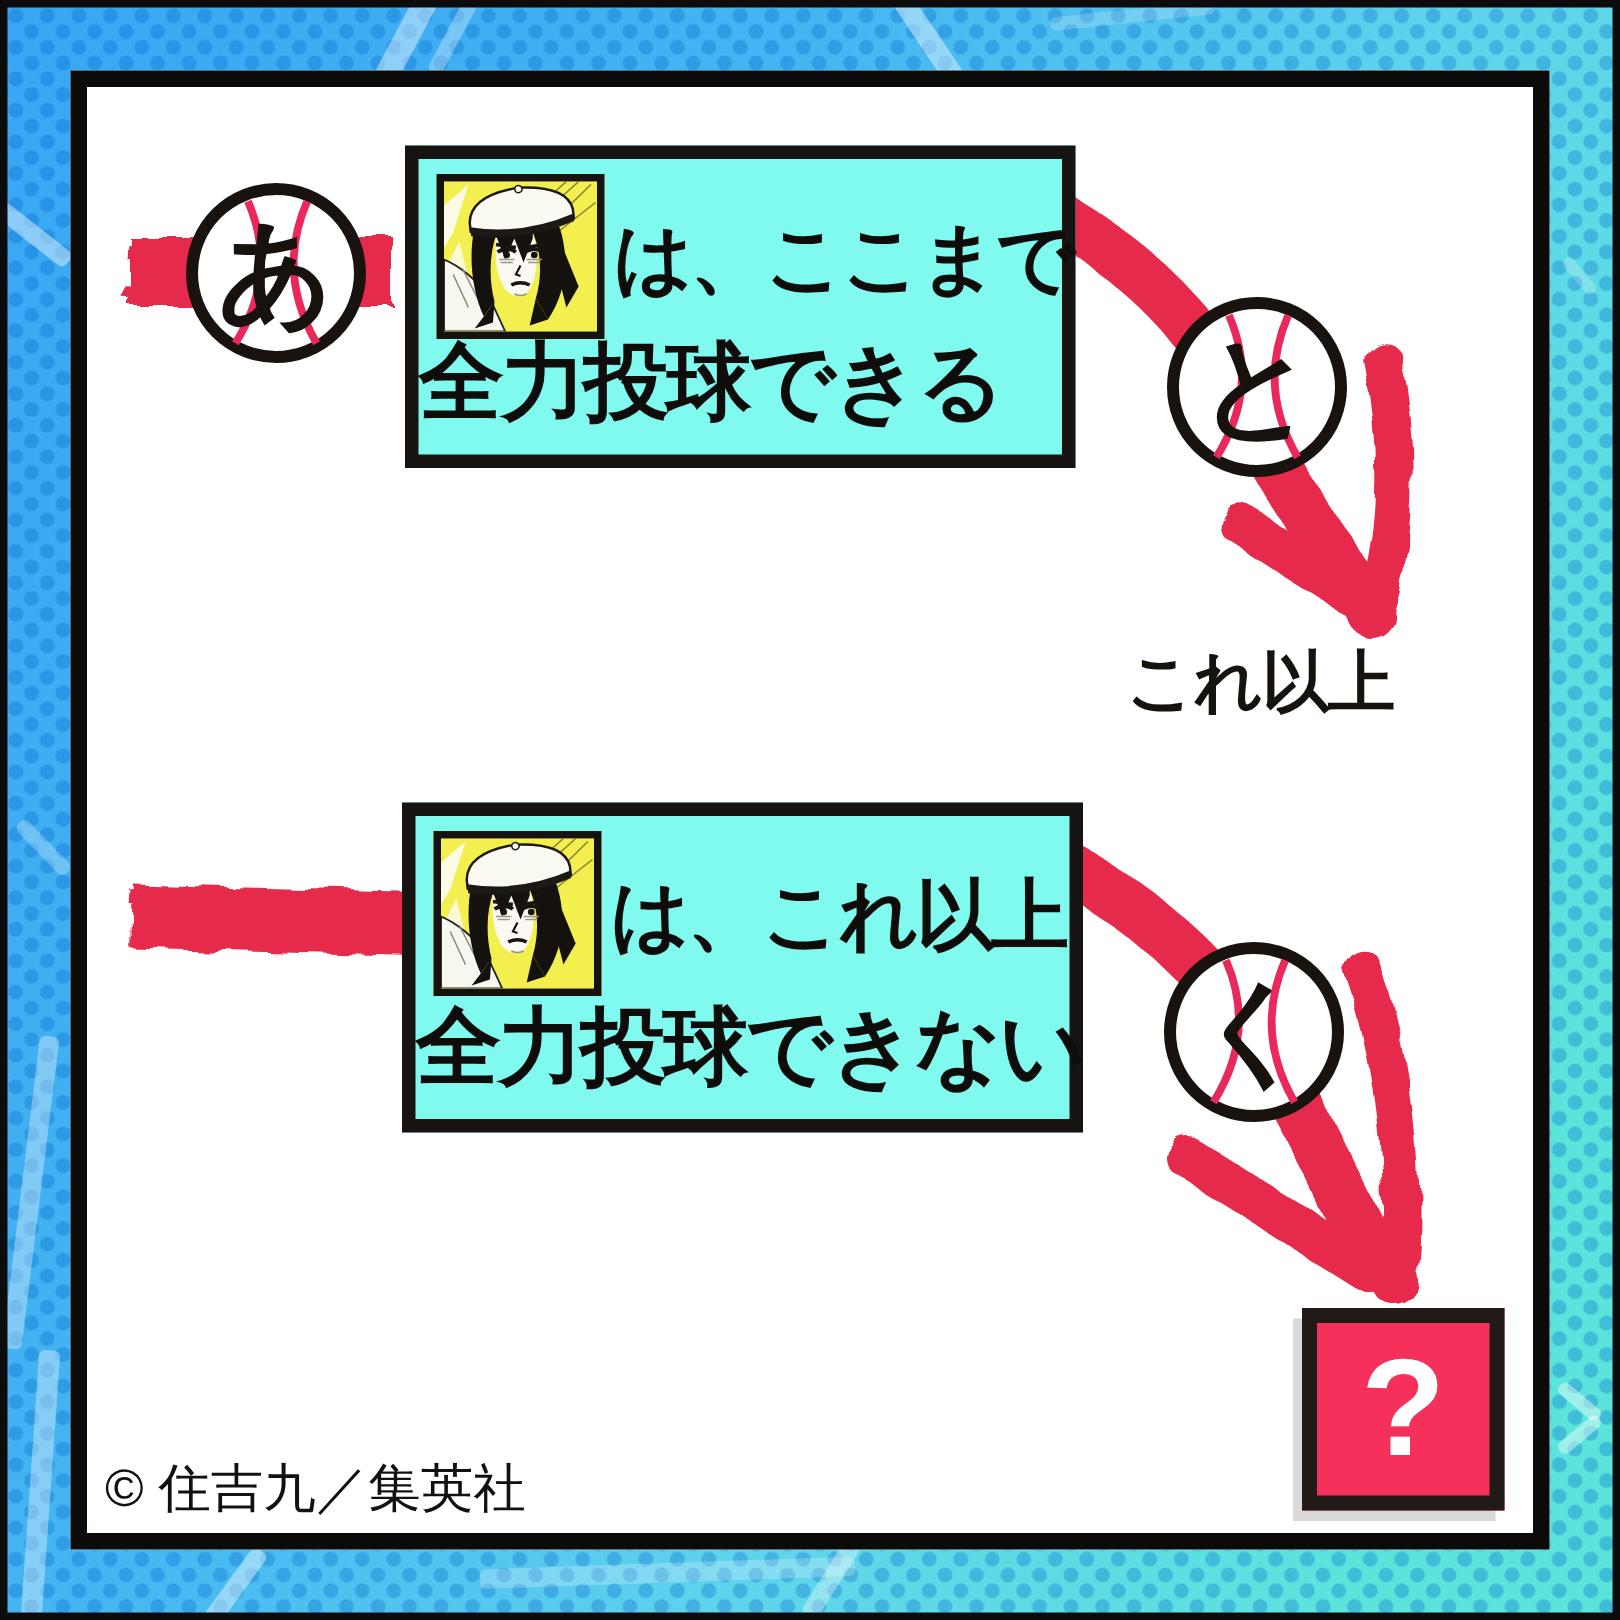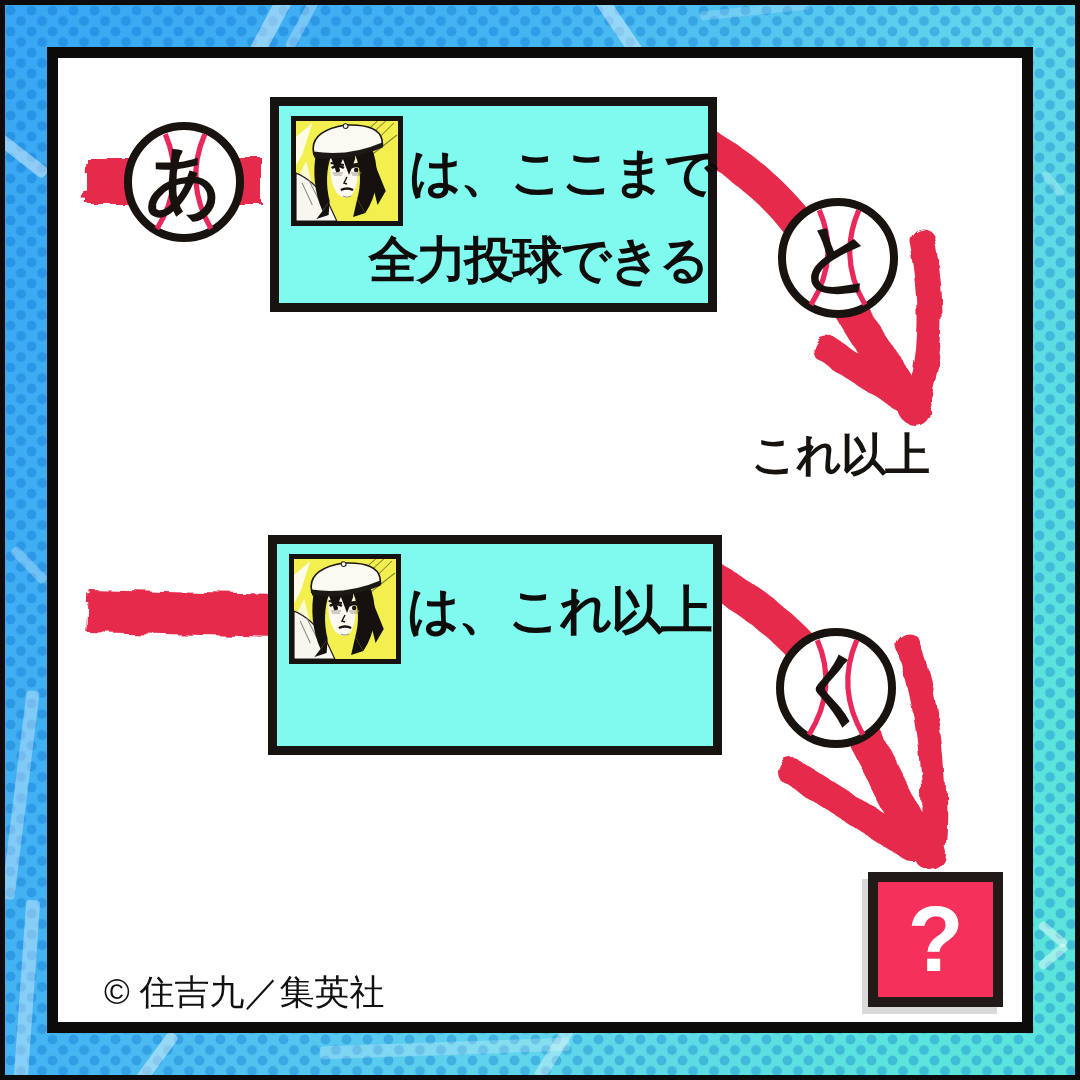--- a/index.html
+++ b/index.html
@@ -29,34 +29,34 @@
   #marker-to{left:778px;top:198px;}
   #marker-ku{left:776px;top:628px;}
 
   .card{position:absolute;box-sizing:border-box;background:#80F9EF;border:9px solid #171310;z-index:3;}
   #card-1{left:270px;top:97px;width:447px;height:215px;}
   #card-2{left:268px;top:535px;width:454px;height:220px;}
   .portrait{position:absolute;left:12px;top:10px;width:112px;height:110px;box-sizing:border-box;
     border:5px solid #161210;background:#F2EF4E;}
   .card-line1{position:absolute;left:130px;right:4px;top:32px;text-align:center;
     font-size:52px;font-weight:700;color:#0F0D0B;letter-spacing:-2px;white-space:nowrap;}
-  .card-line2{position:absolute;left:0;right:0;bottom:9px;text-align:right;
-    font-size:50px;font-weight:700;color:#0F0D0B;letter-spacing:-2px;white-space:nowrap;font-family:Liberation Mono, monospace;}
+  .card-line2{position:absolute;left:0;right:0;bottom:9px;text-align:left;
+    font-size:57px;font-weight:700;color:#0F0D0B;letter-spacing:-2px;white-space:nowrap;font-family:Liberation Mono, monospace;}
 
   .note{position:absolute;left:751px;top:426px;z-index:3;font-size:45px;font-weight:700;
     line-height:1.28;color:#16120E;letter-spacing:-1px;}
   .note span{display:block;}
 
   .result{position:absolute;left:868px;top:872px;width:135px;height:135px;box-sizing:border-box;
     border:10px solid #221A16;background:#F5305B;z-index:3;display:flex;align-items:center;justify-content:center;
     box-shadow:-6px 7px 0 rgba(0,0,0,0.15);}
   .result span{font-family:"Liberation Sans","DejaVu Sans",sans-serif;font-weight:700;font-size:92px;color:#FFFFFF;}
 
   .copyright{position:absolute;left:70px;top:969px;z-index:3;
-    font-family:"Liberation Sans","DejaVu Sans",sans-serif;font-size:35px;color:#111111;margin-left:34px;}
+    font-family:"Liberation Sans","DejaVu Sans",sans-serif;font-size:35px;color:#111111;}
 
   
   #s1{left:262px;top:-6px;width:16px;height:66px;transform:rotate(28deg);}
   #s2{left:298px;top:-8px;width:10px;height:60px;transform:rotate(28deg);opacity:.7;}
   #s3{left:612px;top:-10px;width:14px;height:72px;transform:rotate(-34deg);}
   #s4{left:-8px;top:150px;width:60px;height:12px;transform:rotate(38deg);}
   #s5{left:6px;top:560px;width:46px;height:10px;transform:rotate(46deg);opacity:.6;}
   #s6{left:14px;top:690px;width:13px;height:210px;transform:rotate(7deg);opacity:.8;}
   #s14{left:20px;top:900px;width:14px;height:180px;transform:rotate(4deg);opacity:.85;}
   #s7{left:150px;top:1028px;width:12px;height:62px;transform:rotate(36deg);}
@@ -183,20 +183,21 @@
 
   <div class="note">
     <span>これ以上</span>
   </div>
 
   <div class="card" id="card-2">
     <svg class="portrait" viewBox="0 0 100 100" preserveAspectRatio="none">
         <use href="#portrait-art"></use>
       </svg>
     <div class="card-line1">は、これ以上</div>
+    <div class="card-line2">全力投球できない</div>
   </div>
 
   <div class="marker" id="marker-ku">
     <svg class="stitches" viewBox="0 0 100 100" preserveAspectRatio="none">
         <use href="#stitches-art"></use>
       </svg>
     <span class="glyph">く</span>
   </div>
 
   <div class="result">

